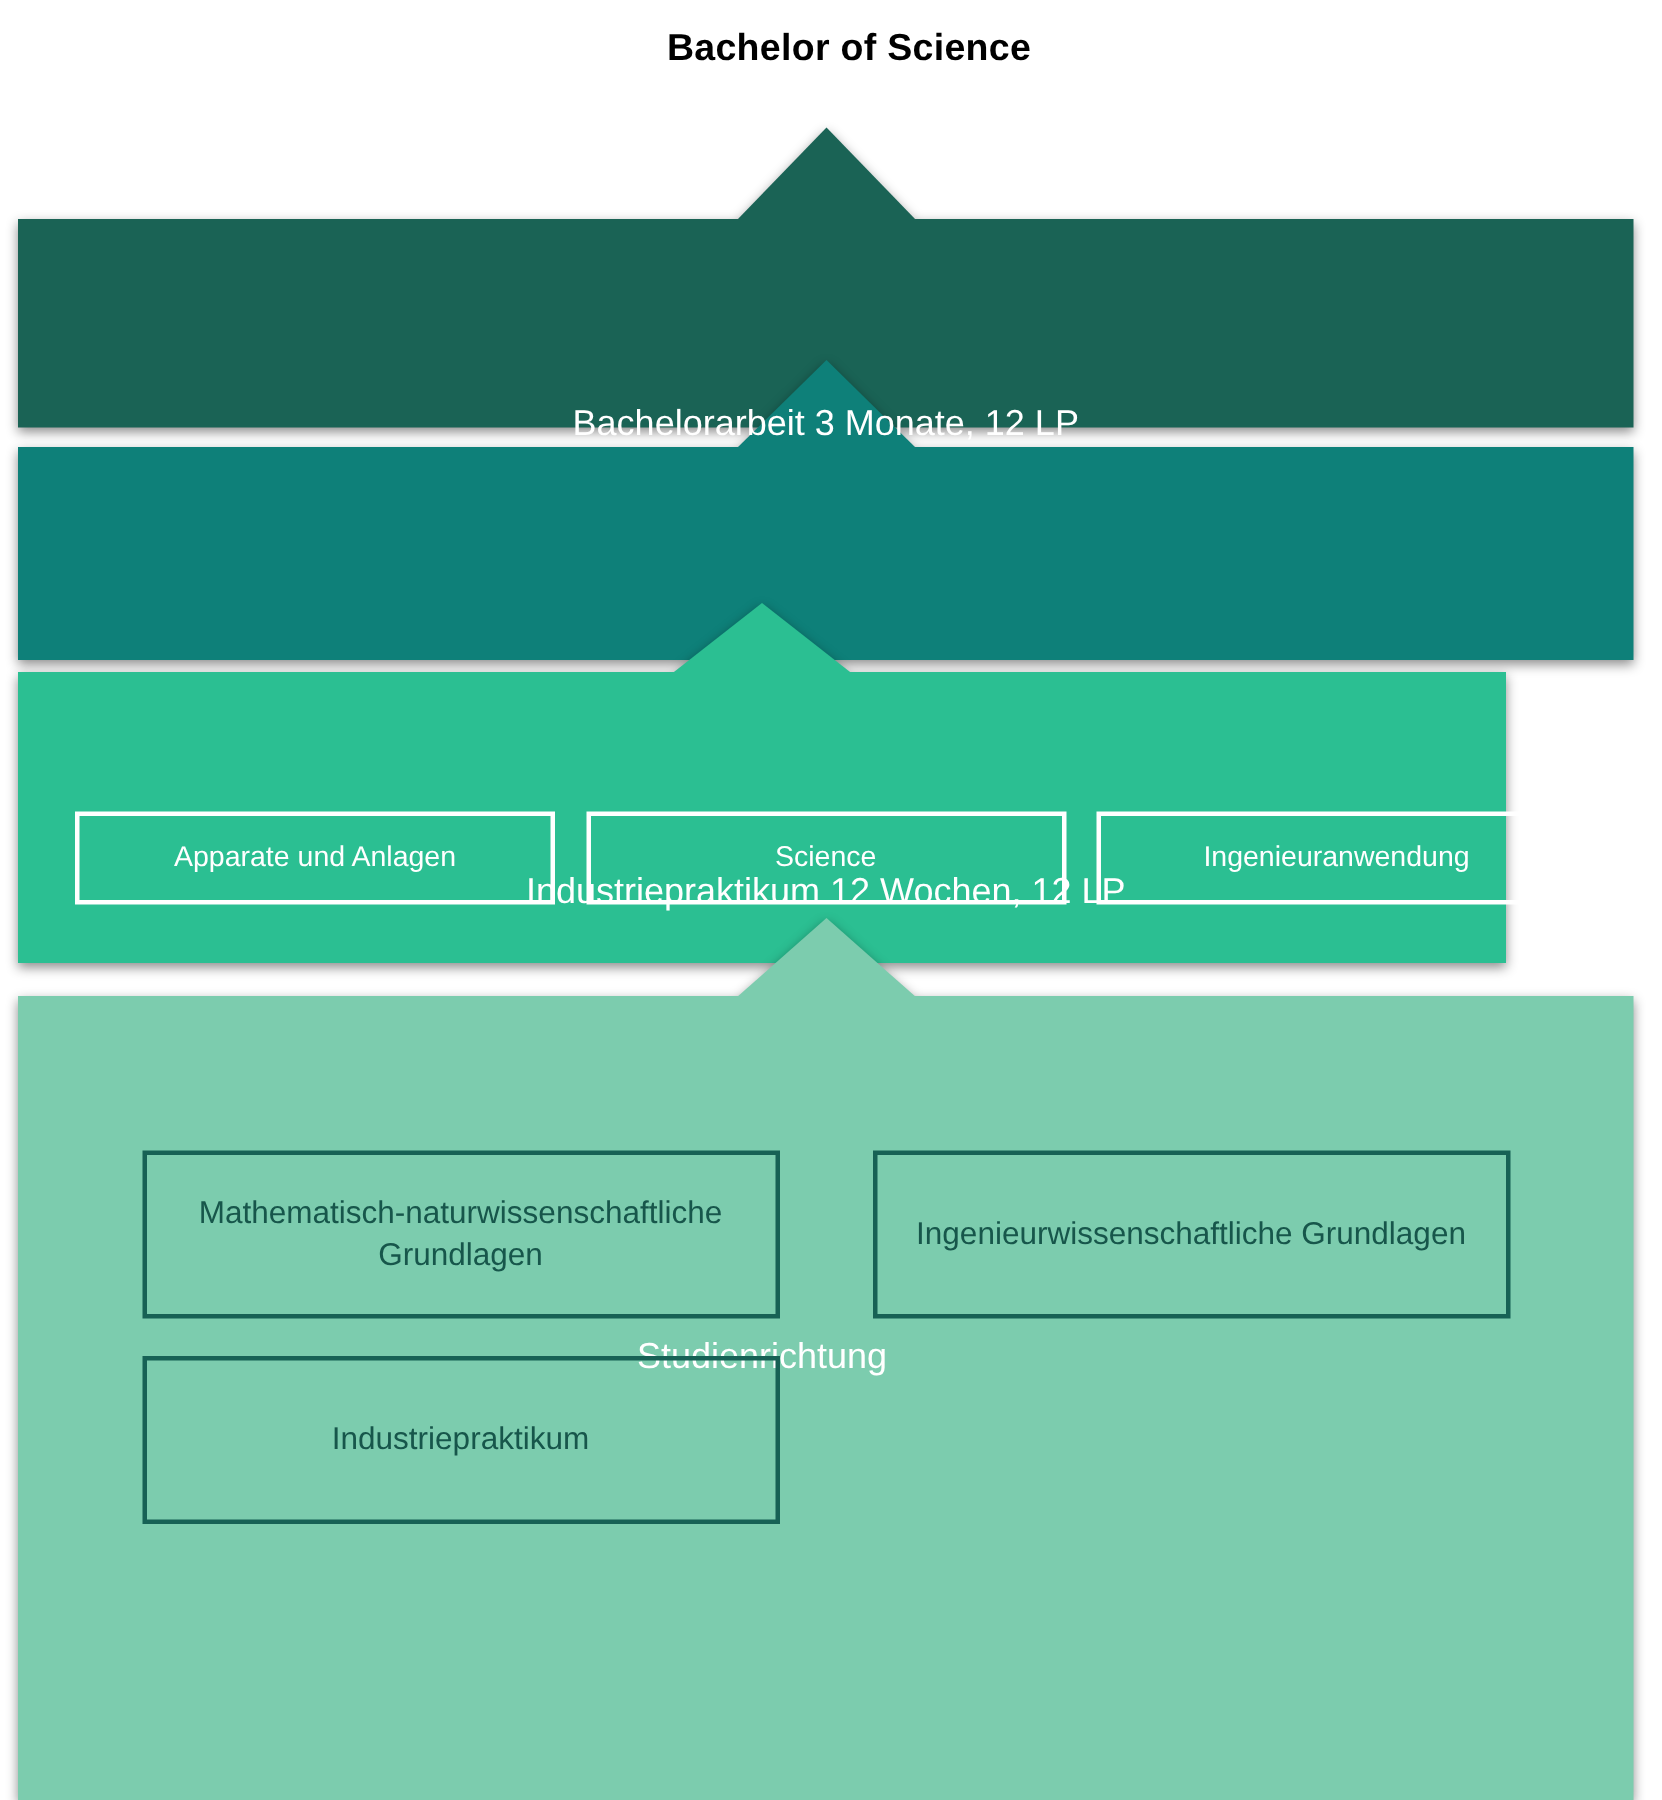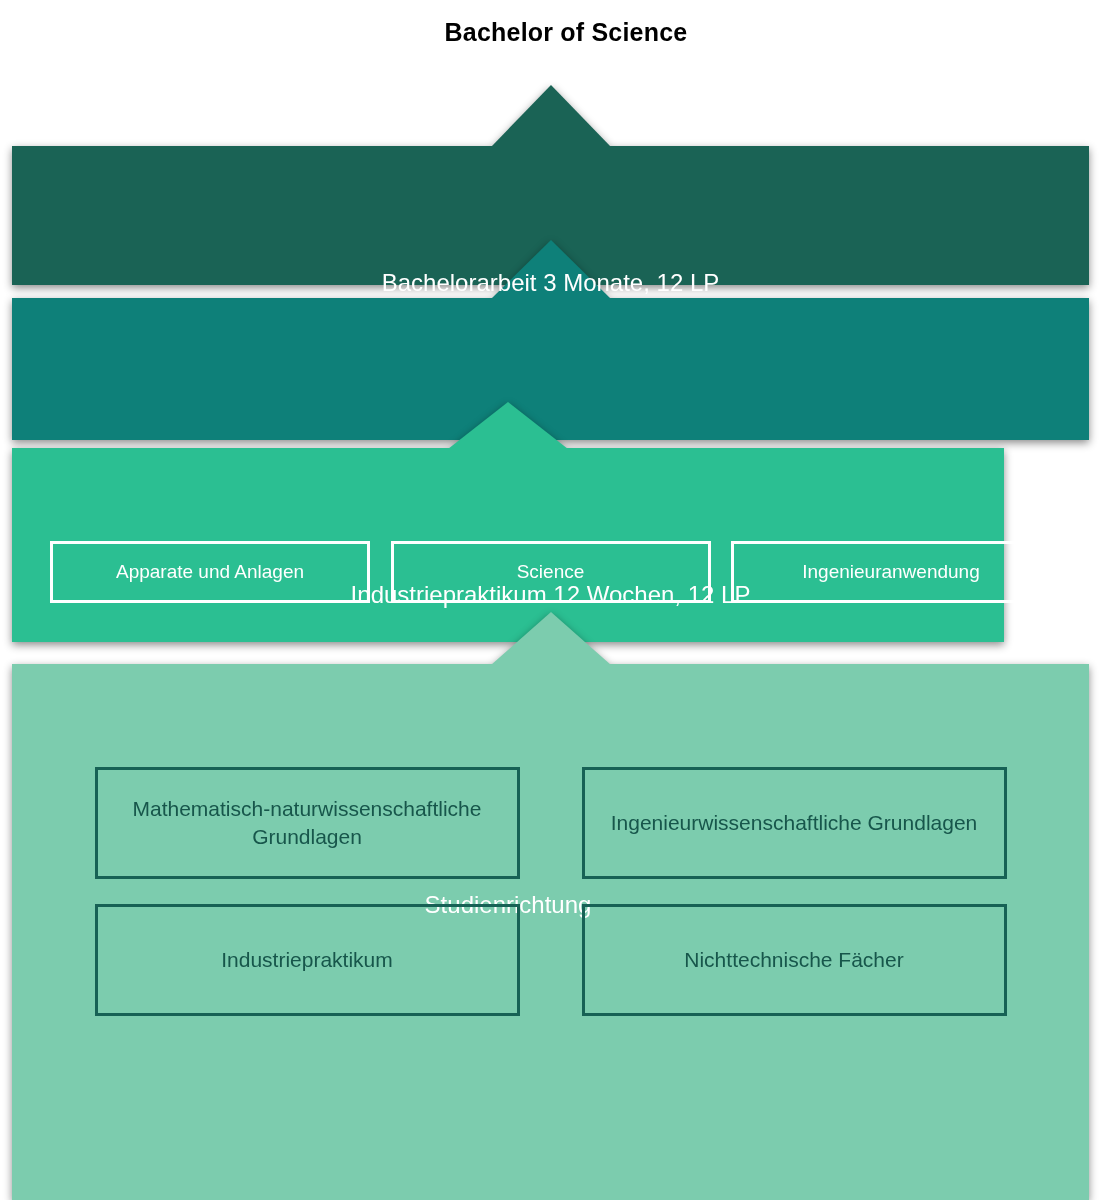--- a/index.html
+++ b/index.html
@@ -213,18 +213,15 @@
   <div class="core-grid">
     <div class="core-box">
       <span>Mathematisch-naturwissenschaftliche Grundlagen</span>
     </div>
     <div class="core-box">
       <span>Ingenieurwissenschaftliche Grundlagen</span>
     </div>
     <div class="core-box">
       <span>Industriepraktikum</span>
     </div>
-    <div class="core-box">
-      <span>Nichttechnische Fächer</span>
-    </div>
   </div>
 
 </div>
 
 </body></html>

